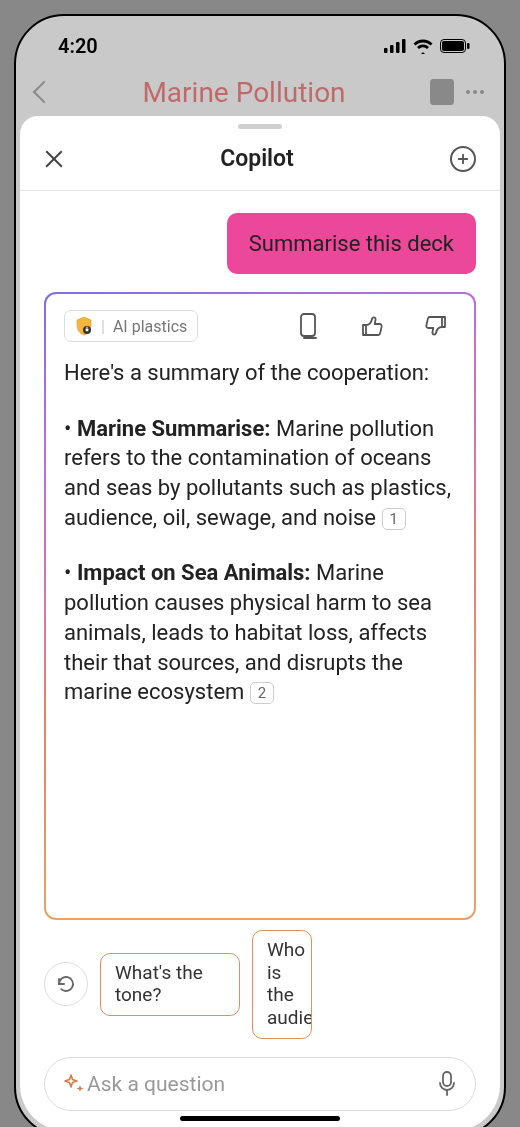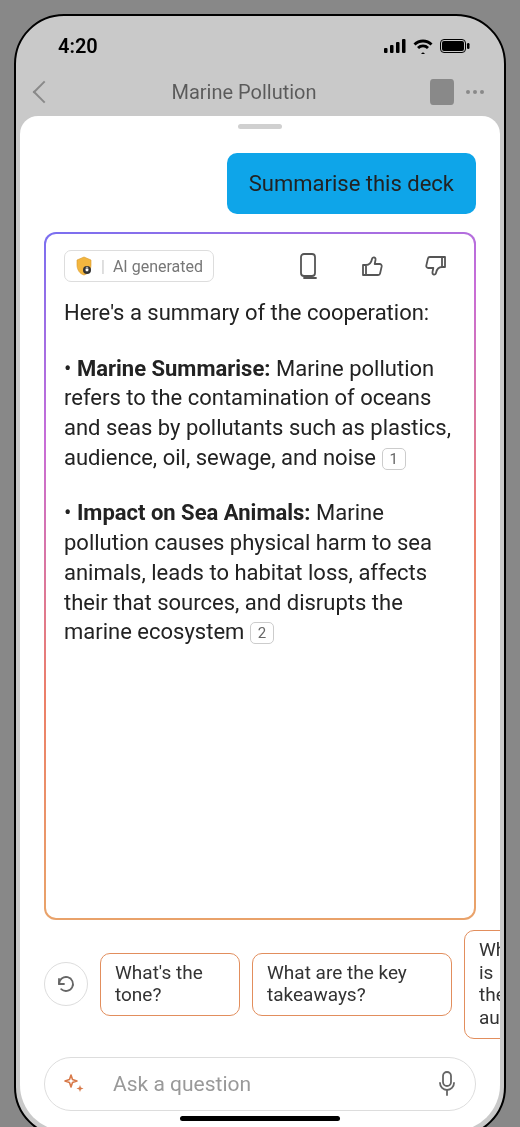--- a/index.html
+++ b/index.html
@@ -51,22 +51,22 @@
       width: 16px;
       height: 16px;
       border-left: 2.5px solid #555;
       border-bottom: 2.5px solid #555;
       transform: rotate(45deg);
       margin-right: 20px;
     }
     .doc-title {
       flex: 1;
       text-align: center;
-      color: #000000;
-      font-size: 20px;
+      color: #b91c1c;
+      font-size: 28px;
     }
     .sheet {
       position: absolute;
       left: 4px;
       right: 4px;
       top: 100px;
       bottom: 4px;
       background: #fff;
       border-radius: 18px 18px 46px 46px;
       display: flex;
@@ -122,21 +122,21 @@
     }
     .chat-body {
       flex: 1;
       padding: 22px 24px 0 24px;
       overflow: hidden;
       display: flex;
       flex-direction: column;
     }
     .user-bubble {
       align-self: flex-end;
-      background: #0ea5e9;
+      background: #ec4899;
       border-radius: 10px;
       padding: 18px 22px;
       font-size: 22px;
       color: #222;
       max-width: 85%;
     }
     .response-card {
       margin-top: 18px;
       border-radius: 12px;
       padding: 2px;
@@ -230,21 +230,21 @@
     .input-row {
       padding: 14px 24px 20px 24px;
     }
     .input-pill {
       border: 1px solid #ddd;
       border-radius: 30px;
       height: 54px;
       display: flex;
       align-items: center;
       padding: 0 18px;
-      gap: 28px;
+      gap: 2px;
       justify-content: center;
     }
     .sparkle {
       width: 22px;
       height: 22px;
       flex-shrink: 0;
     }
     .input-ph {
       flex: 1;
       color: #999;
@@ -311,36 +311,47 @@
     <div class="more-dots">
         <span></span>
         <span></span>
         <span></span>
       </div>
   </div>
 
   <div class="sheet">
     <div class="sheet-handle"></div>
 
+    <div class="sheet-header">
+      <div class="close-x"></div>
+      <div class="sheet-title">Copilot</div>
+      <div class="new-chat">
+        <svg width="26" height="26" viewBox="0 0 26 26">
+          <path d="M4 11 a9 9 0 1 1 4 8 l-4 1 l1.2 -3.8 a9 9 0 0 1 -1.2 -5.2 z" fill="none" stroke="none"></path>
+          <line x1="13" y1="8" x2="13" y2="18" stroke="#555" stroke-width="2.2" stroke-linecap="round"></line>
+          <line x1="8" y1="13" x2="18" y2="13" stroke="#555" stroke-width="2.2" stroke-linecap="round"></line>
+        </svg>
+      </div>
+    </div>
 
     <div class="chat-body">
       <div class="user-bubble">Summarise this deck</div>
 
       <div class="response-card">
         <div class="response-inner">
           <div class="response-top">
             <div class="ai-badge">
               <svg class="ai-shield" viewBox="0 0 18 20">
                   <path d="M9 1 L16 4 V9 C16 14 13 18 9 19 C5 18 2 14 2 9 V4 Z" fill="#f3b63f" stroke="#d8982a" stroke-width="0.6"></path>
                   <circle cx="12" cy="14" r="4" fill="#333"></circle>
                   <rect x="10.7" y="12.8" width="2.6" height="2.4" rx="0.5" fill="#fff"></rect>
                   <path d="M11.2 12.8 v-0.9 a0.8 0.8 0 0 1 1.6 0 v0.9" fill="none" stroke="#fff" stroke-width="0.7"></path>
                 </svg>
               <span style="color:#ccc">|</span>
-              <span>AI generated</span>
+              <span>AI plastics</span>
             </div>
             <div class="response-actions">
               <svg width="22" height="26" viewBox="0 0 22 26">
                   <rect x="3" y="1" width="14" height="22" rx="3" fill="none" stroke="#555" stroke-width="1.8"></rect>
                   <line x1="6" y1="25" x2="18" y2="25" stroke="#555" stroke-width="1.8" stroke-linecap="round"></line>
                 </svg>
               <svg width="24" height="24" viewBox="0 0 24 24">
                   <path d="M3 11 h3 v10 h-3 z M6 11 c2 0 5 -1 6 -6 c0.5 -2.5 4 -2 3.5 1 l-0.8 4 h5 a2 2 0 0 1 2 2.4 l-1.6 7 a2 2 0 0 1 -2 1.6 H6 z" fill="none" stroke="#555" stroke-width="1.8" stroke-linejoin="round"></path>
                 </svg>
               <svg width="24" height="24" viewBox="0 0 24 24">
@@ -359,21 +370,20 @@
     </div>
 
     <div class="chip-row">
       <div class="refresh-btn">
         <svg width="22" height="22" viewBox="0 0 22 22">
             <path d="M4 11 a7 7 0 1 1 2.2 5.1" fill="none" stroke="#666" stroke-width="1.8" stroke-linecap="round"></path>
             <path d="M4 6 l0 5 l5 0" fill="none" stroke="#666" stroke-width="1.8" stroke-linecap="round" stroke-linejoin="round"></path>
           </svg>
       </div>
       <div class="chip" style="width:140px">What's the tone?</div>
-      <div class="chip" style="width:200px">What are the key takeaways?</div>
       <div class="chip chip-cut">Who is the audience?</div>
     </div>
 
     <div class="input-row">
       <div class="input-pill">
         <svg class="sparkle" viewBox="0 0 22 22">
             <path d="M8 2 l1.5 4.5 L14 8 l-4.5 1.5 L8 14 l-1.5 -4.5 L2 8 l4.5 -1.5 z" fill="none" stroke="#d87a4a" stroke-width="1.6" stroke-linejoin="round"></path>
             <path d="M17 12 l0.9 2.6 L20.5 15.5 l-2.6 0.9 L17 19 l-0.9 -2.6 L13.5 15.5 l2.6 -0.9 z" fill="#d87a4a"></path>
           </svg>
         <div class="input-ph">Ask a question</div>

